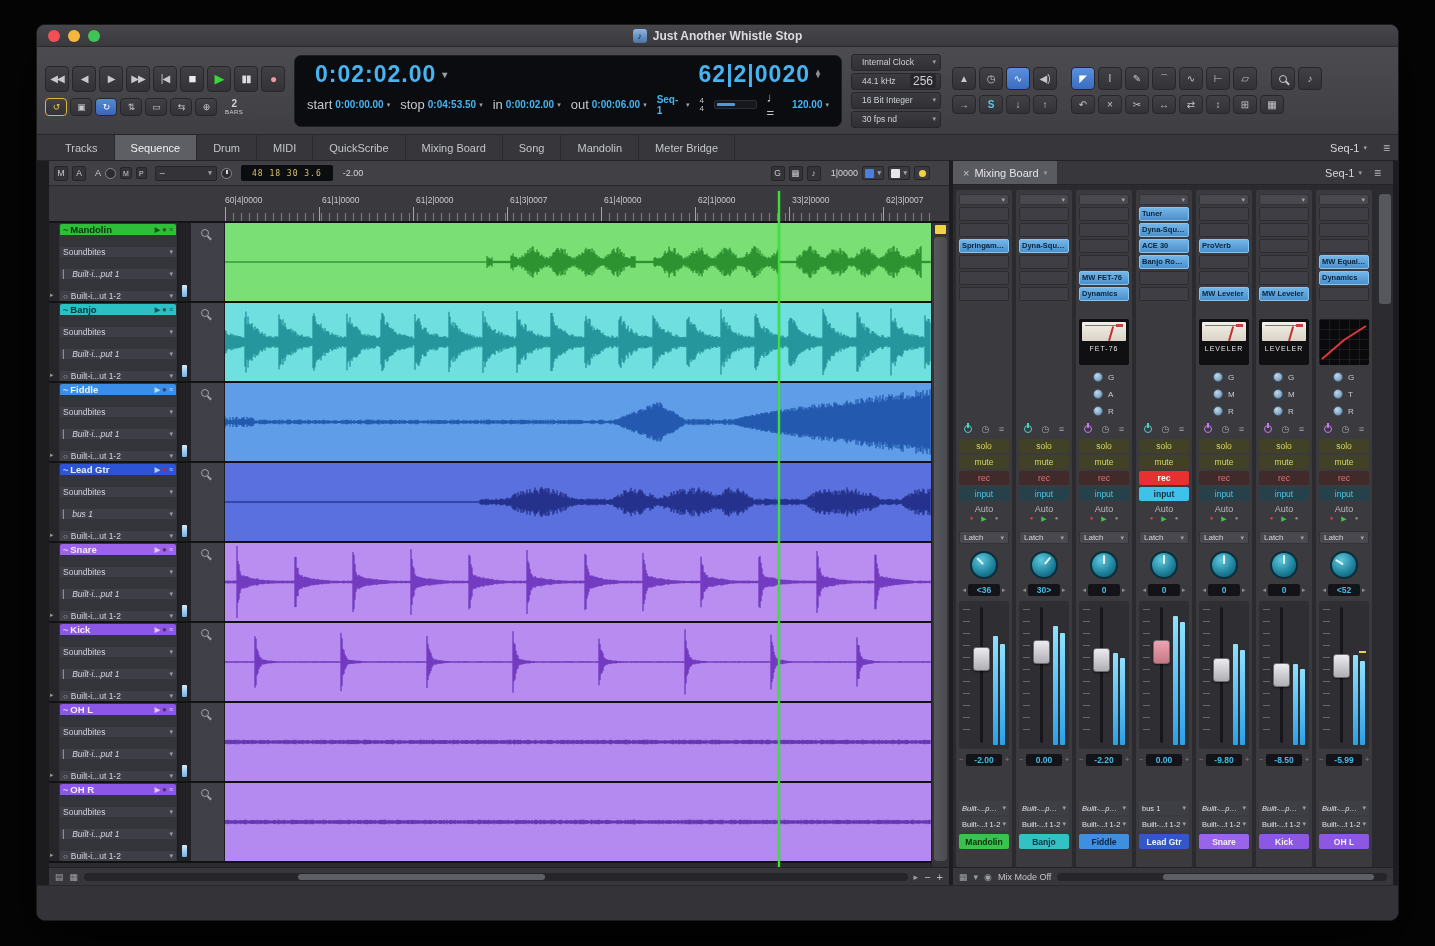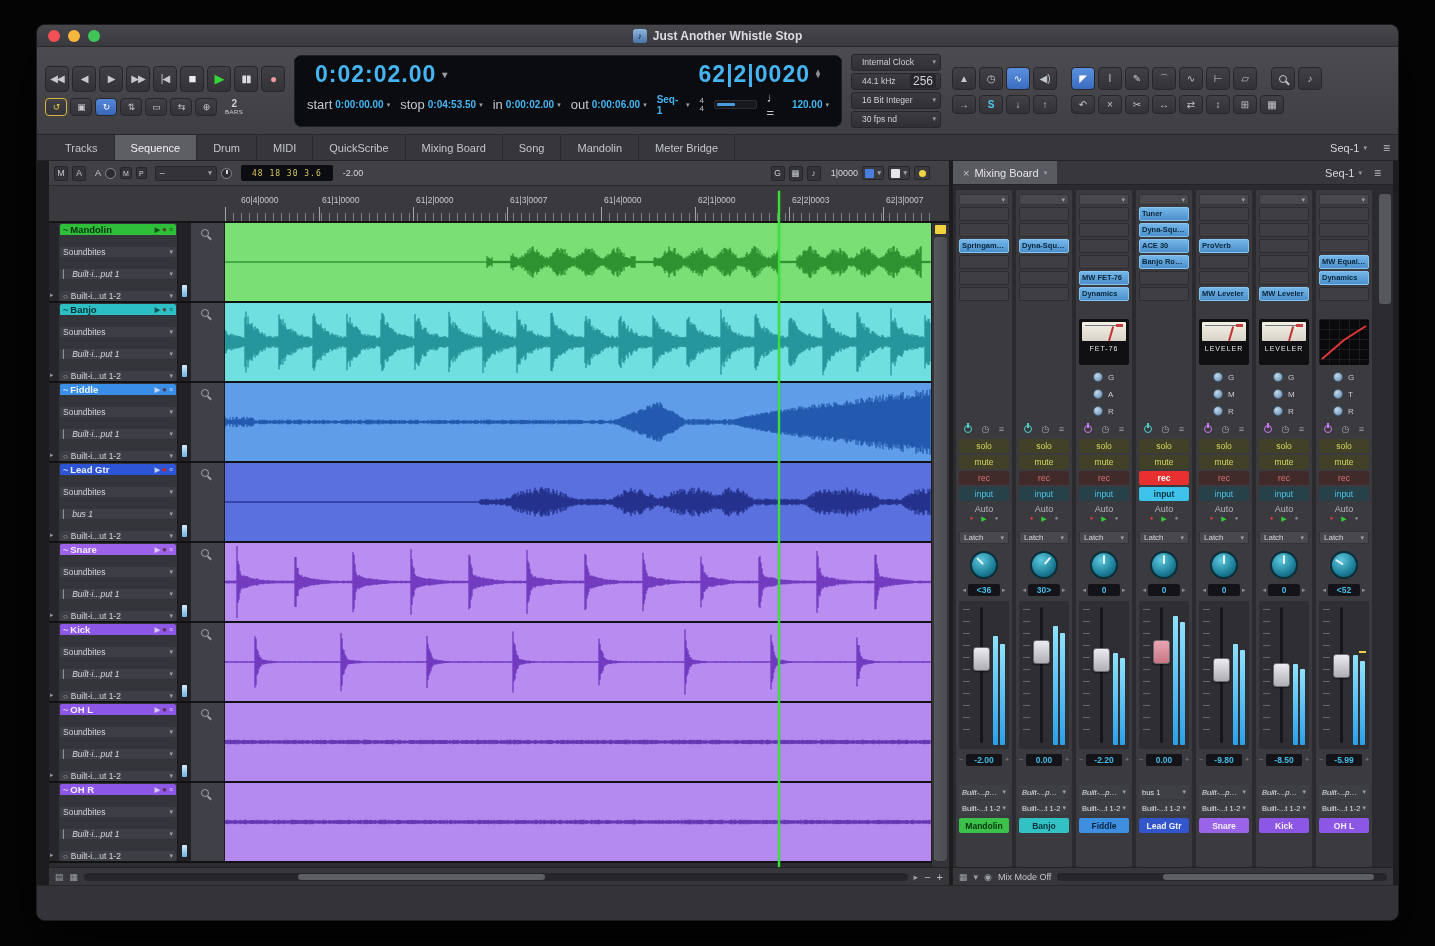--- a/index.html
+++ b/index.html
@@ -253,21 +253,21 @@
   .s-fader { height:148px; margin-top:4px; background:#2e2e33; border-radius:2px; position:relative; }
   .ticks { position:absolute; left:4px; top:8px; bottom:8px; width:7px;
     background:repeating-linear-gradient(180deg,#65656c 0 1px,transparent 1px 12px); }
   .groove { position:absolute; left:21px; top:6px; bottom:6px; width:3px; background:#17171b; border-radius:2px; }
   .cap { position:absolute; left:14px; width:17px; height:24px; border-radius:3px;
     background:linear-gradient(#ececf0,#aeaeb4); border:1px solid #6b6b70; box-shadow:0 1px 2px rgba(0,0,0,.5); }
   .mbar { position:absolute; width:5px; bottom:4px; background:linear-gradient(#8fe2ff,#2aa0e8); border-radius:1px; }
   .mbar.m1 { right:11px; } .mbar.m2 { right:4px; }
   .peak { position:absolute; right:3px; width:7px; height:2px; bottom:96px; background:#f0d048; }
   .s-vol { height:15px; margin-top:3px; display:flex; align-items:center; justify-content:center; gap:3px; }
-  .s-io { margin-top:16px; }
+  .s-io { margin-top:32px; }
   .io-row { height:14px; margin-top:2px; background:#3e3e45; border-radius:2px;
     display:flex; align-items:center; gap:2px; padding:0 3px; font-size:7.5px; color:#e0e2e8; }
   .io-row .caret { margin-left:auto; }
   .io-row.ital .io-text { font-style:italic; }
   .io-text { white-space:nowrap; overflow:hidden; text-overflow:ellipsis; }
   .s-name { height:15px; margin-top:3px; border-radius:2px; font-size:8.5px; font-weight:bold;
     display:flex; align-items:center; justify-content:center; }
   .mixer-vscroll { width:16px; margin-left:1px; background:#2c2c30; border-radius:2px; position:relative; }
   .vthumb2 { position:absolute; left:2px; right:2px; top:4px; height:110px; background:#56565d; border-radius:3px; }
   .mixer-bottom { height:18px; background:#37373b; border-top:1px solid #222225;
@@ -476,27 +476,27 @@
         <span class="iswatch">
           <b class="caret">▾</b>
         </span>
         <span class="iyellow"></span>
       </div>
 
       <div class="ruler">
         <div class="ruler-lane" id="ruler-lane">
           <div class="ticks-minor"></div>
           <div class="ticks-major"></div>
-        <span class="rlabel" style="left: 16px;">60|4|0000</span>
+        <span class="rlabel" style="left: 0;">60|4|0000</span>
               <span class="rlabel" style="left: 97px;">61|1|0000</span>
               <span class="rlabel" style="left: 191px;">61|2|0000</span>
               <span class="rlabel" style="left: 285px;">61|3|0007</span>
               <span class="rlabel" style="left: 379px;">61|4|0000</span>
               <span class="rlabel" style="left: 473px;">62|1|0000</span>
-              <span class="rlabel" style="left: 567px;">62|2|0003</span>
+              <span class="rlabel" style="left: 567px;">33|2|0000</span>
               <span class="rlabel" style="left: 661px;">62|3|0007</span>
             </div>
       </div>
 
       <div class="tracks" id="tracks">
         <div class="vscroll">
           <span class="vmarker"></span>
           <div class="vthumb"></div>
         </div>
       <div class="track">

